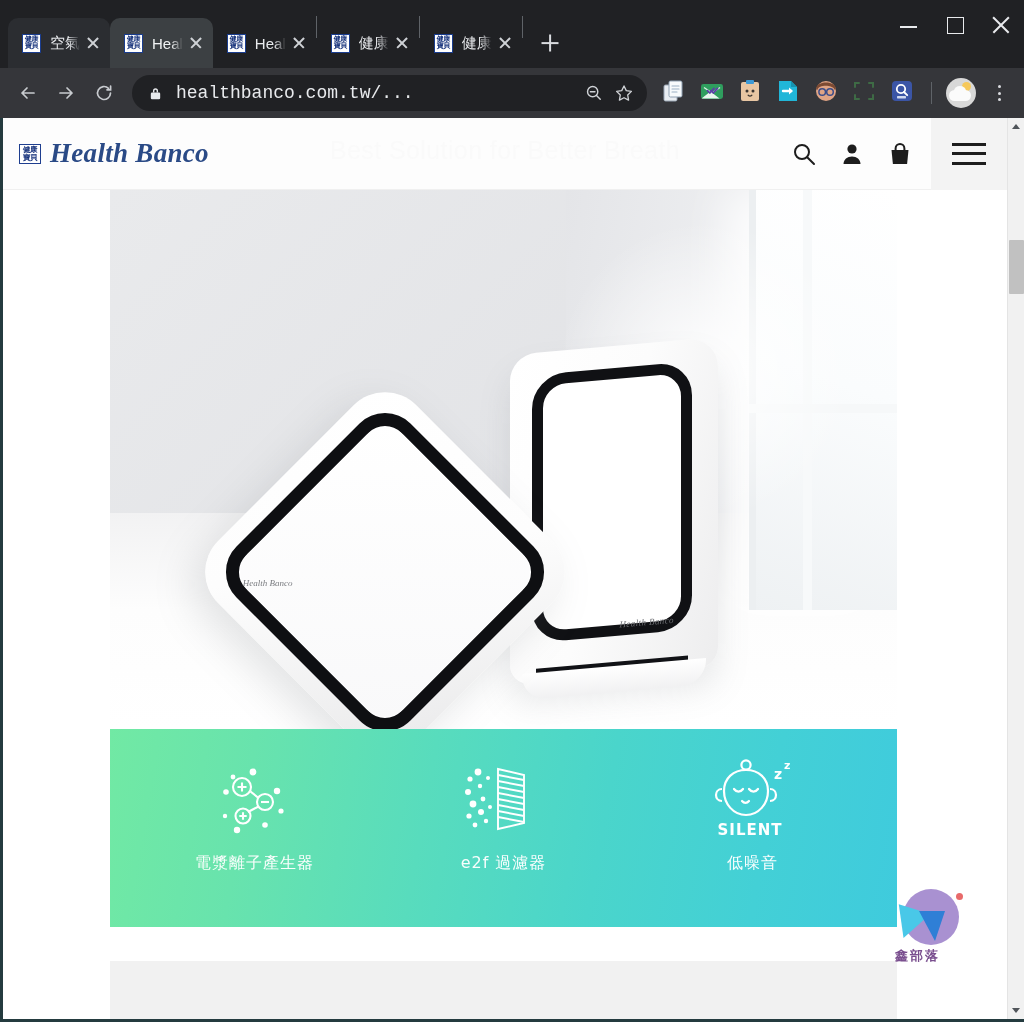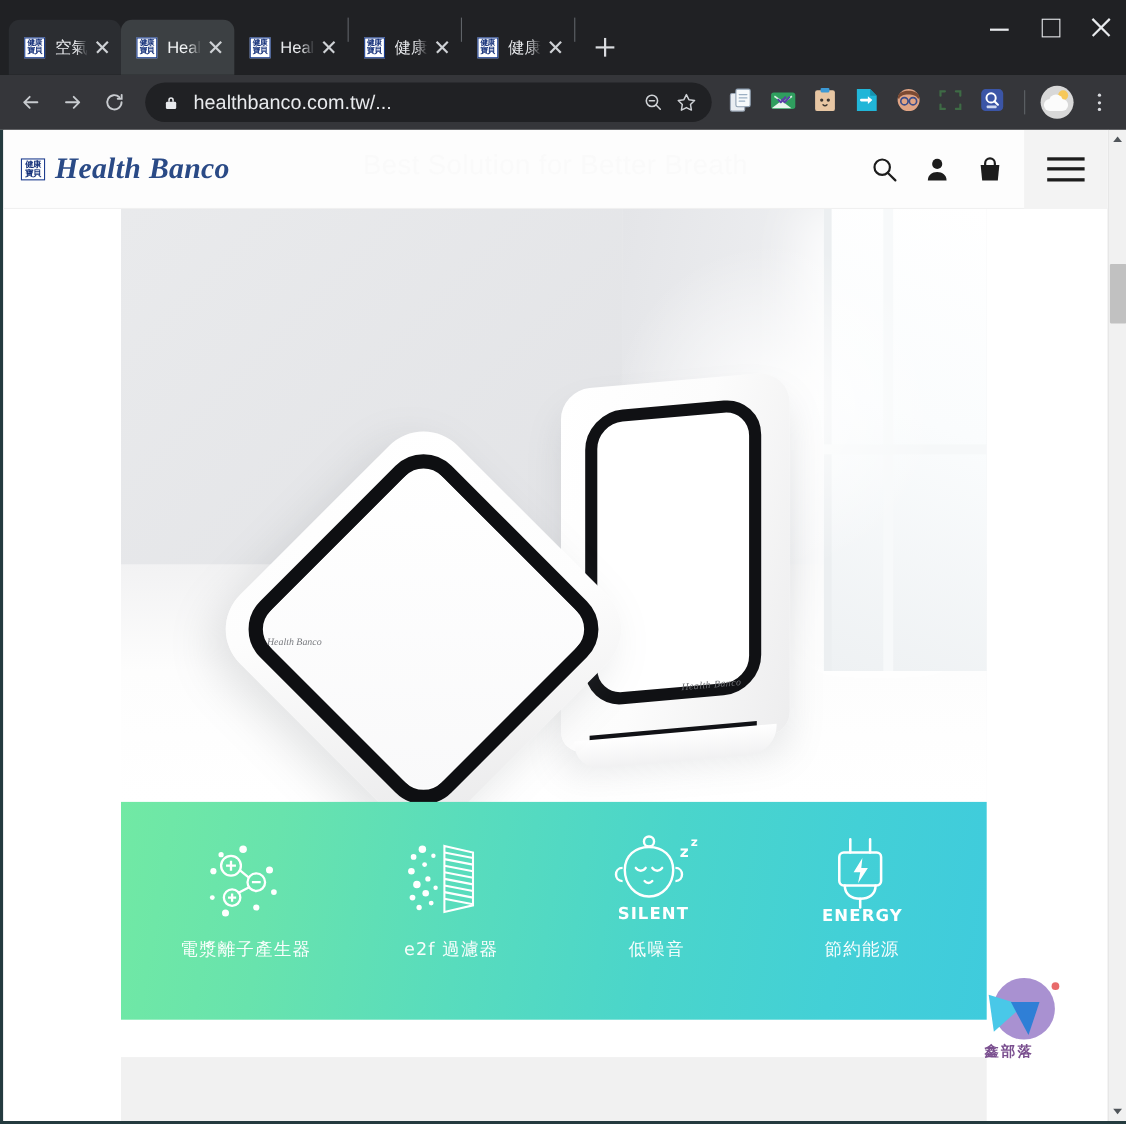--- a/index.html
+++ b/index.html
@@ -155,21 +155,21 @@
     padding: 0 10px 0 16px;
     margin: 0 10px 0 8px;
     max-width: 580px;
   }
   .lock-icon { width: 15px; height: 15px; flex: 0 0 15px; margin-right: 13px; }
   .url-text {
     flex: 1 1 auto;
     color: #e8eaed;
     font-size: 18px;
     white-space: nowrap; overflow: hidden;
-    font-family: Liberation Sans, sans-serif;
+    font-family: Liberation Mono, monospace;
   }
   .omni-icon { width: 26px; height: 26px; flex: 0 0 26px; position: relative; margin-left: 4px; }
   .omni-icon svg { position: absolute; left: 50%; top: 50%; transform: translate(-50%,-50%); }
 
   .ext-row { display: flex; align-items: center; }
   .ext {
     width: 30px; height: 30px;
     margin: 0 4px;
     position: relative;
     flex: 0 0 30px;
@@ -843,35 +843,20 @@
                 <g fill="#ffffff" font-family="DejaVu Sans, sans-serif" font-weight="bold">
                   <text x="66" y="22" font-size="14">z</text>
                   <text x="76" y="12" font-size="11">z</text>
                 </g>
                 <text x="42" y="78" text-anchor="middle" fill="#ffffff" font-family="DejaVu Sans, sans-serif" font-size="15" font-weight="bold" letter-spacing="1">SILENT</text>
               </svg>
             </div>
             <div class="label">低噪音</div>
           </div>
 
-          <div class="feature">
-            <div class="glyph">
-              <svg width="84" height="84" viewBox="0 0 84 84">
-                <g fill="none" stroke="#ffffff" stroke-width="2.3" stroke-linecap="round">
-                  <path d="M31 6v12M49 6v12"></path>
-                  <rect x="21" y="18" width="38" height="30" rx="4"></rect>
-                  <path d="M26 48c0 8 6 12 14 12s14-4 14-12"></path>
-                  <path d="M40 60v8"></path>
-                </g>
-                <path d="M42 23l-8 13h6l-2 10 9-14h-6z" fill="#ffffff"></path>
-                <text x="42" y="80" text-anchor="middle" fill="#ffffff" font-family="DejaVu Sans, sans-serif" font-size="15" font-weight="bold" letter-spacing="1">ENERGY</text>
-              </svg>
-            </div>
-            <div class="label">節約能源</div>
-          </div>
 
         </div>
 
         <div class="below-strip"></div>
         <div class="grey-block"></div>
       </div>
 
       <div class="watermark">
         <div class="disc"></div>
         <div class="dot"></div>

